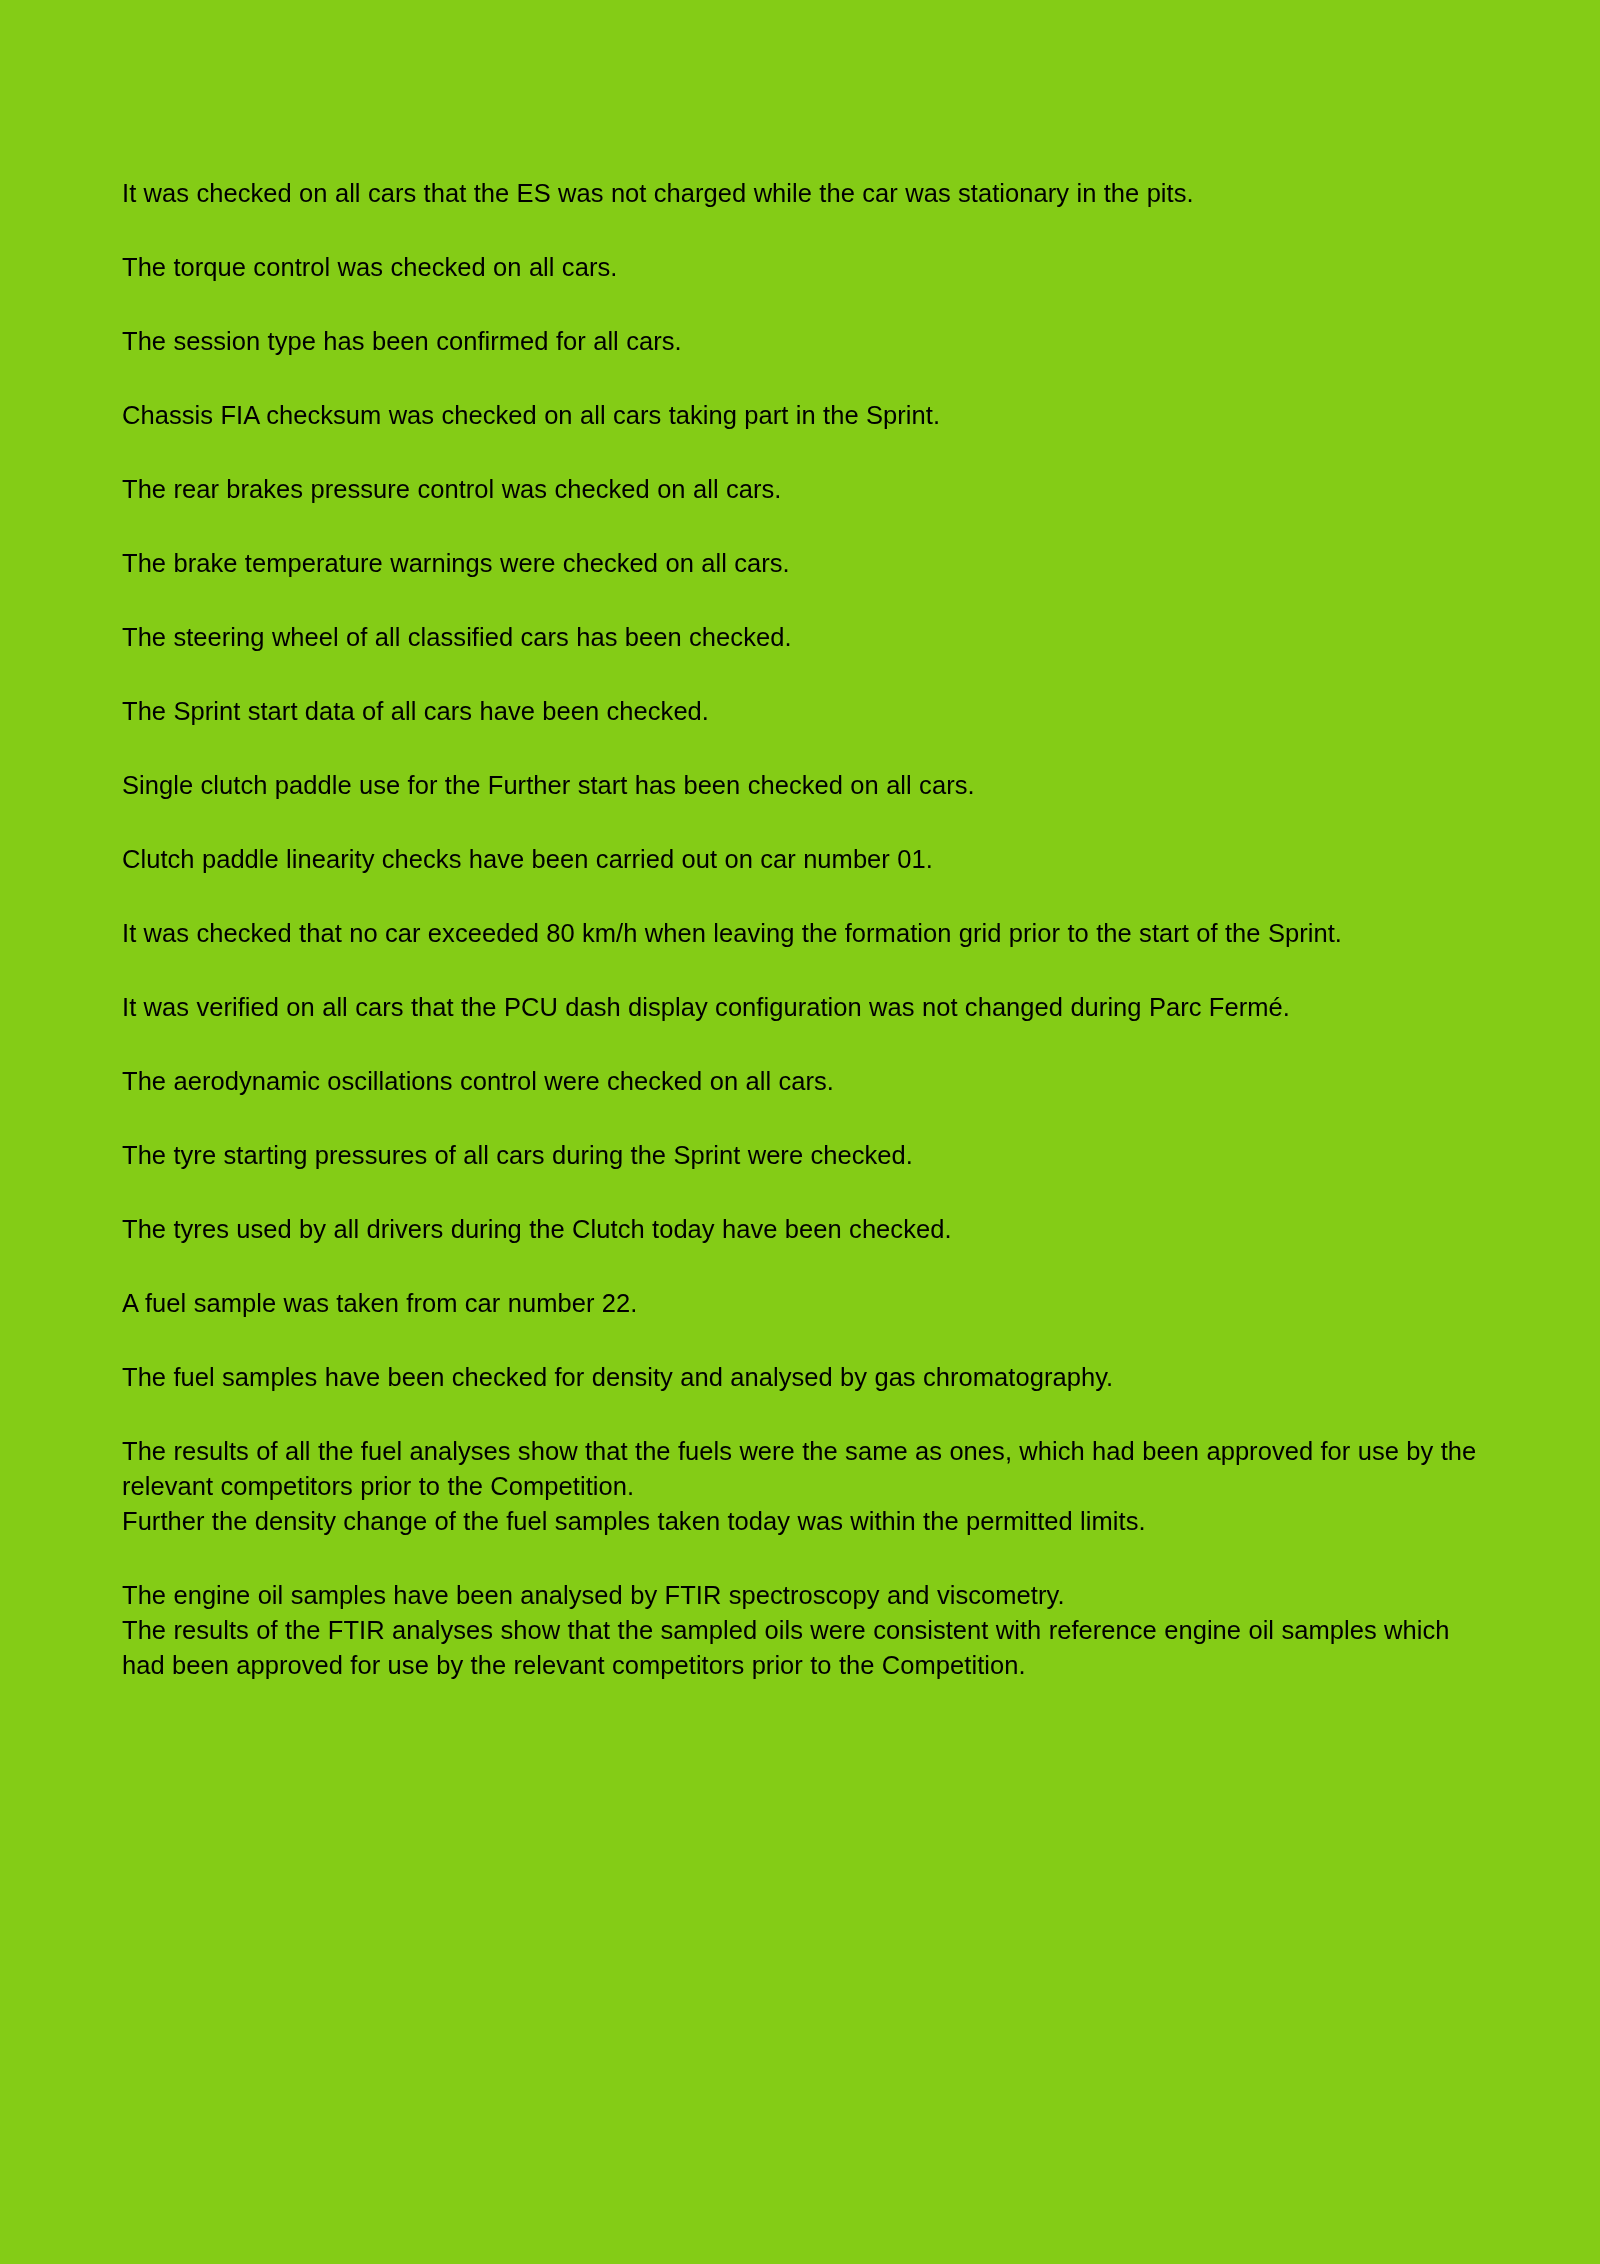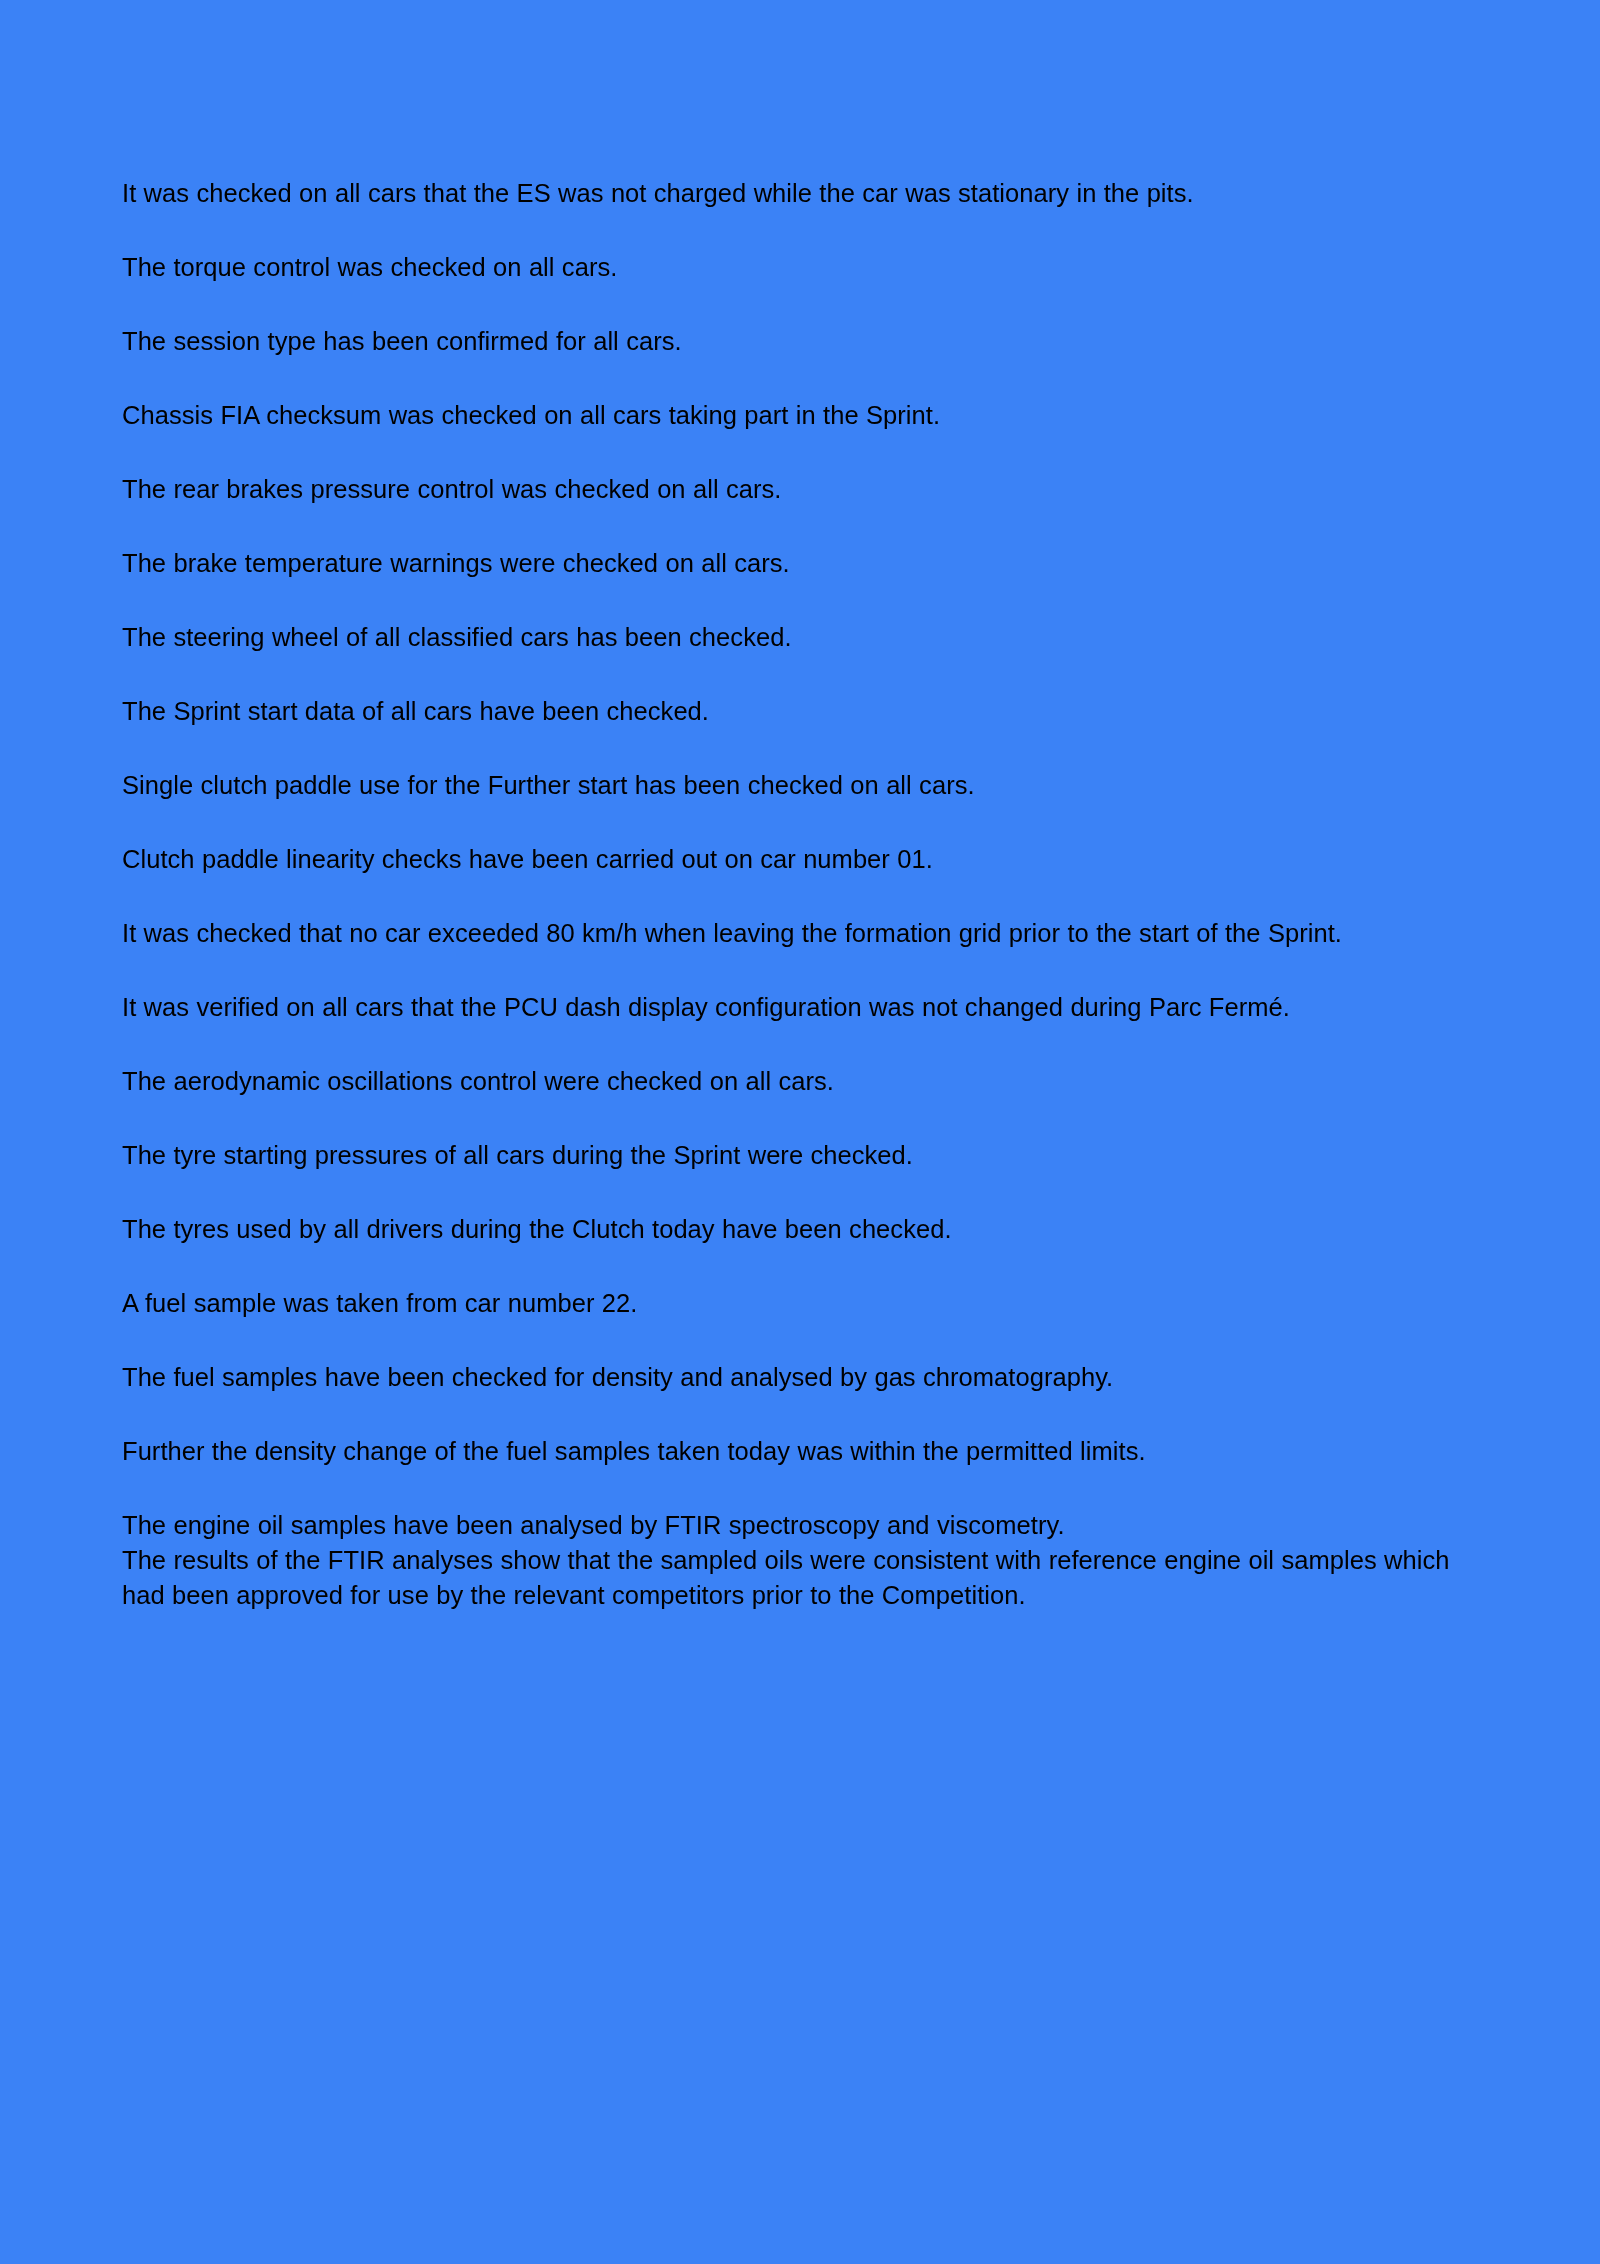--- a/index.html
+++ b/index.html
@@ -12,21 +12,21 @@
     min-height: 2264px;
     font-family: "Liberation Sans", sans-serif;
     color: #000000;
     -webkit-font-smoothing: antialiased;
   }
   .page {
     width: 1600px;
     min-height: 2264px;
     box-sizing: border-box;
     padding: 176px 118px 60px 122px;
-    background: #3b82f6;
+    background: #84cc16;
   }
   .doc-body {
     width: 1360px;
   }
   .para {
     font-size: 25.5px;
     line-height: 35px;
     margin: 0 0 39px 0;
     text-align: left;
     word-spacing: 0.2px;
@@ -58,18 +58,19 @@
     <p class="para">The Sprint start data of all cars have been checked.</p>
     <p class="para">Single clutch paddle use for the Further start has been checked on all cars.</p>
     <p class="para">Clutch paddle linearity checks have been carried out on car number 01.</p>
     <p class="para">It was checked that no car exceeded 80 km/h when leaving the formation grid prior to the start of the Sprint.</p>
     <p class="para">It was verified on all cars that the PCU dash display configuration was not changed during Parc Fermé.</p>
     <p class="para">The aerodynamic oscillations control were checked on all cars.</p>
     <p class="para">The tyre starting pressures of all cars during the Sprint were checked.</p>
     <p class="para">The tyres used by all drivers during the Clutch today have been checked.</p>
     <p class="para">A fuel sample was taken from car number 22.</p>
     <p class="para">The fuel samples have been checked for density and analysed by gas chromatography.</p>
+    <p class="para tight">The results of all the fuel analyses show that the fuels were the same as ones, which had been approved for use by the relevant competitors prior to the Competition.</p>
     <p class="para group-end">Further the density change of the fuel samples taken today was within the permitted limits.</p>
     <p class="para tight">The engine oil samples have been analysed by FTIR spectroscopy and viscometry.</p>
     <p class="para">The results of the FTIR analyses show that the sampled oils were consistent with reference engine oil samples which had been approved for use by the relevant competitors prior to the Competition.</p>
 
   </div>
 </div>
 
 </body></html>

